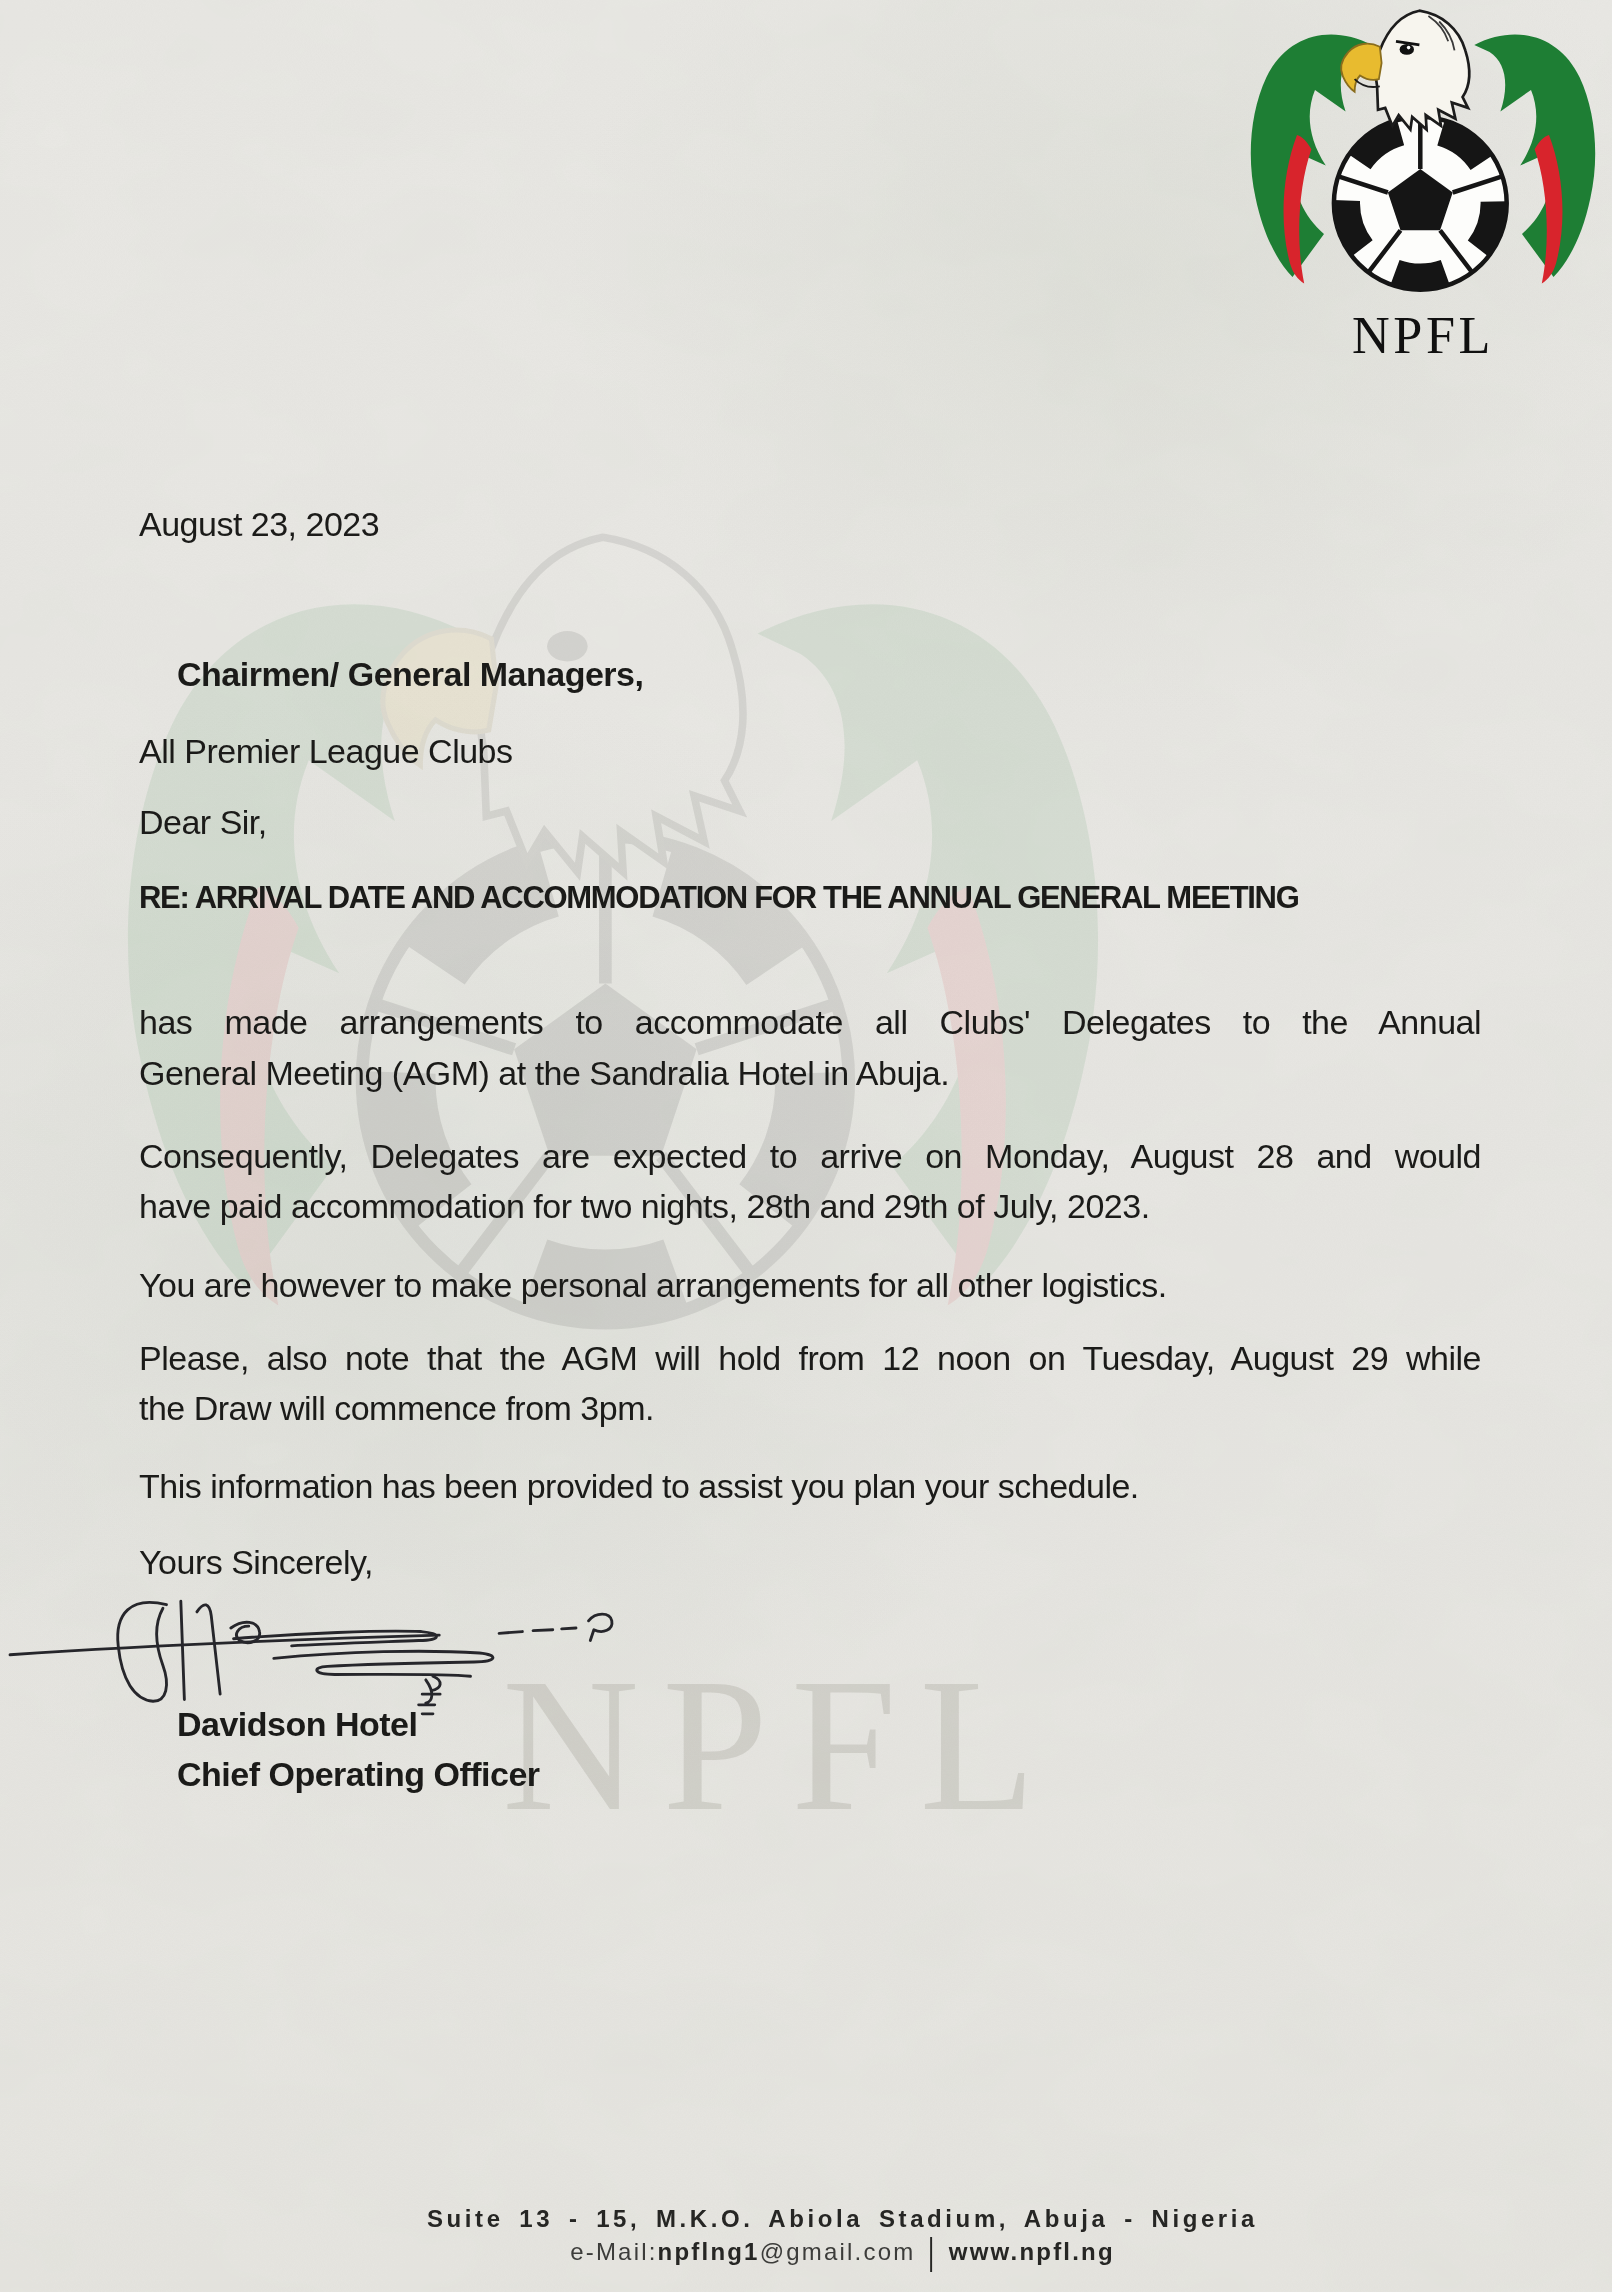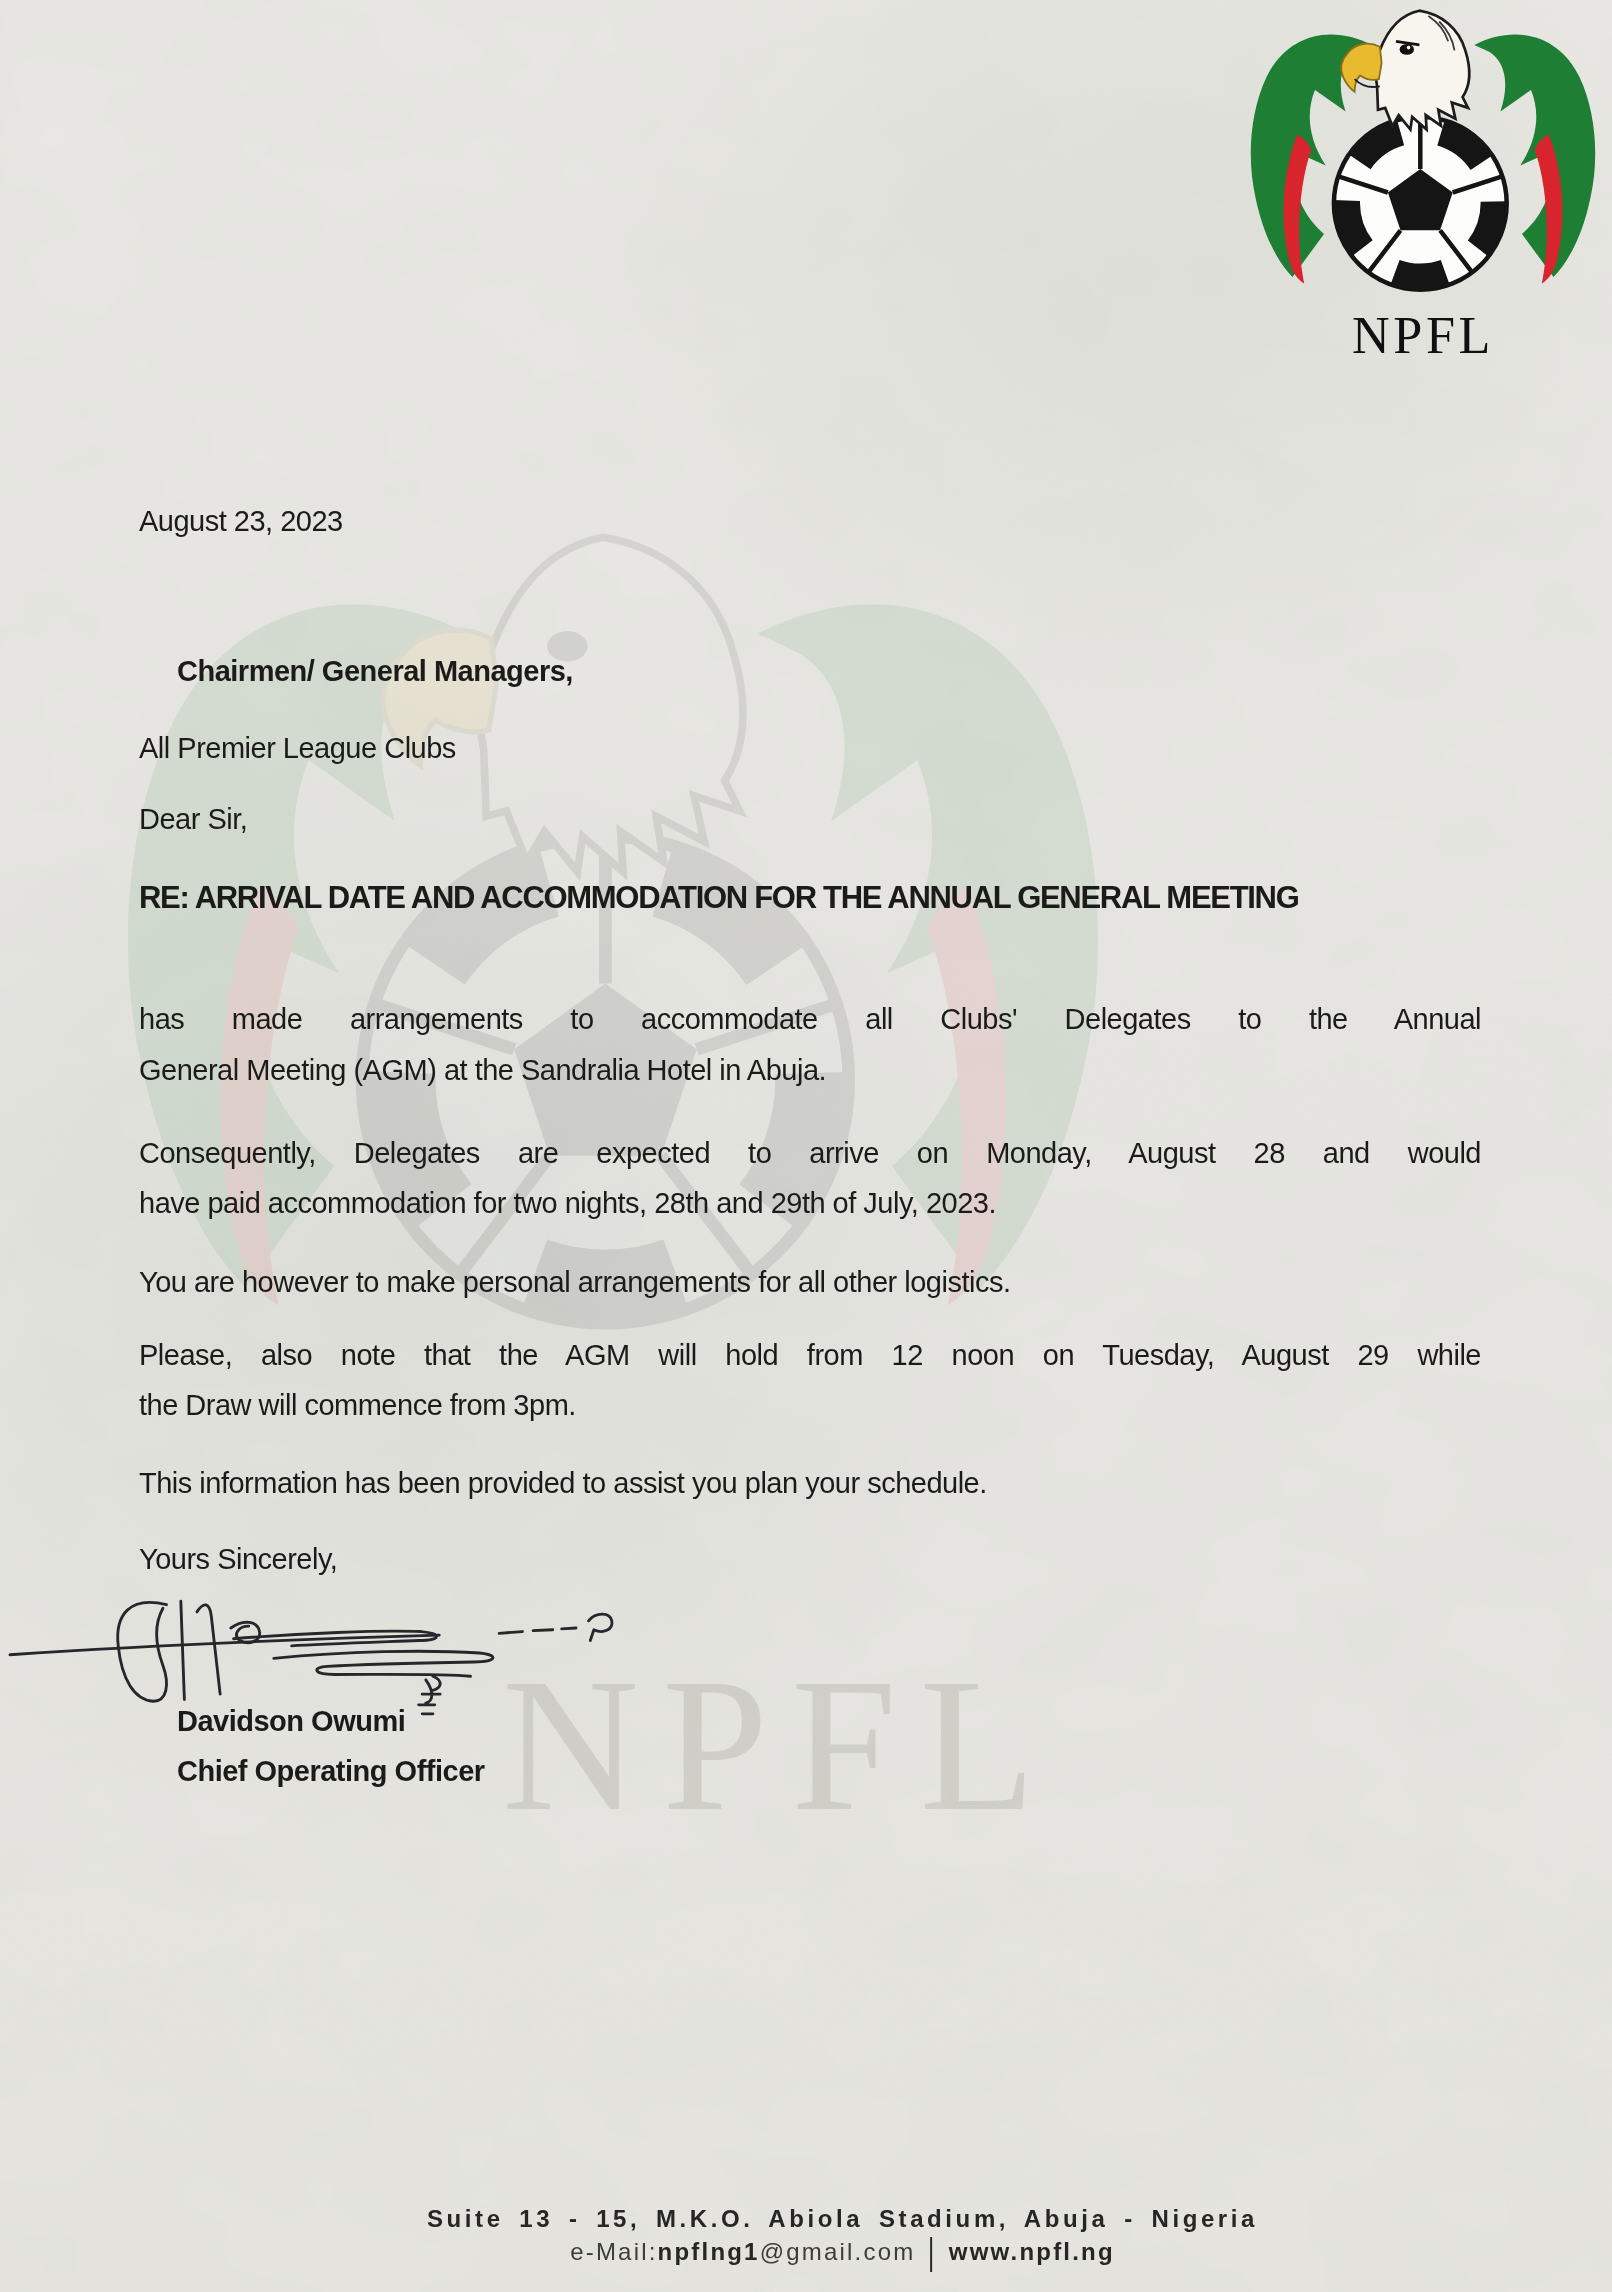--- a/index.html
+++ b/index.html
@@ -11,21 +11,21 @@
         font-family:"Liberation Sans",sans-serif;color:var(--ink);}
   .texture{position:absolute;inset:0;pointer-events:none;}
   
   .logo{position:absolute;left:1243px;top:7.2px;width:360px;height:353px;}
   
   .wm-crest{position:absolute;left:106px;top:527px;width:1014px;height:994px;opacity:.085;pointer-events:none;}
   .wm-text{position:absolute;left:502px;top:1650px;font-family:"Liberation Serif",serif;
            font-size:190px;letter-spacing:23px;line-height:1;color:var(--wm);opacity:.17;
            pointer-events:none;white-space:nowrap;}
   
-  .tline{position:absolute;left:139px;width:1342px;font-size:29px;letter-spacing:-0.5px;
+  .tline{position:absolute;left:139px;width:1342px;font-size:34px;letter-spacing:-0.5px;
          line-height:1.2;white-space:pre;}
   .just{white-space:normal;text-align:justify;text-align-last:justify;}
   .b{font-weight:700;margin-left:38px;}
   .subject{font-size:31px;letter-spacing:-1.3px;font-weight:700;white-space:nowrap;}
   .title-it{}
   
   .sig{position:absolute;left:4.5px;top:1594px;width:627px;height:152px;}
   .sig path{fill:none;stroke:#26262b;stroke-width:3.2;stroke-linecap:round;stroke-linejoin:round;}
   
   .footer{position:absolute;left:0;top:2205px;width:1613px;text-align:center;color:#262624;margin-left:36px;}
@@ -127,21 +127,21 @@
     <path d="M196 8 L200 118"></path>
     <path d="M214 20 C222 8 228 10 230 24 L240 112"></path>
     <path d="M252 38 C266 28 282 30 284 42 C286 52 272 58 262 52 C254 46 260 36 272 36"></path>
     <path d="M255 50 C330 44 420 40 465 42 C488 44 488 52 462 52 C410 54 350 56 320 58"></path>
     <path d="M300 72 C380 64 470 62 530 66 C552 68 550 76 524 76 C460 77 390 79 360 81 C342 82 344 90 368 90 C430 90 490 89 520 92"></path>
     <path d="M478 92 C490 97 488 106 476 108 M470 96 C480 110 478 120 470 122 M466 112 L486 112 M462 124 L480 124 M466 134 L478 134"></path>
     <path d="M552 44 L578 42 M590 41 L612 40 M622 39 L638 38"></path>
     <path d="M652 30 C660 20 676 20 678 30 C680 40 668 45 658 40 L654 52"></path>
   </svg>
 
-  <div class="tline b" style="top:1704px">Davidson Owumi</div>
+  <div class="tline b" style="top:1704px">Davidson Hotel</div>
   <div class="tline b title-it" style="top:1754px">Chief Operating Officer</div>
 
   <div class="footer">
     <div class="f1">Suite 13 - 15, M.K.O. Abiola Stadium, Abuja - Nigeria</div>
     <div class="f2"><span class="lt">e-Mail:</span><span class="bd">npflng1</span><span class="lt">@gmail.com</span><span class="sep">|</span><span class="bd">www.npfl.ng</span></div>
   </div>
 
 </div>
 
 

